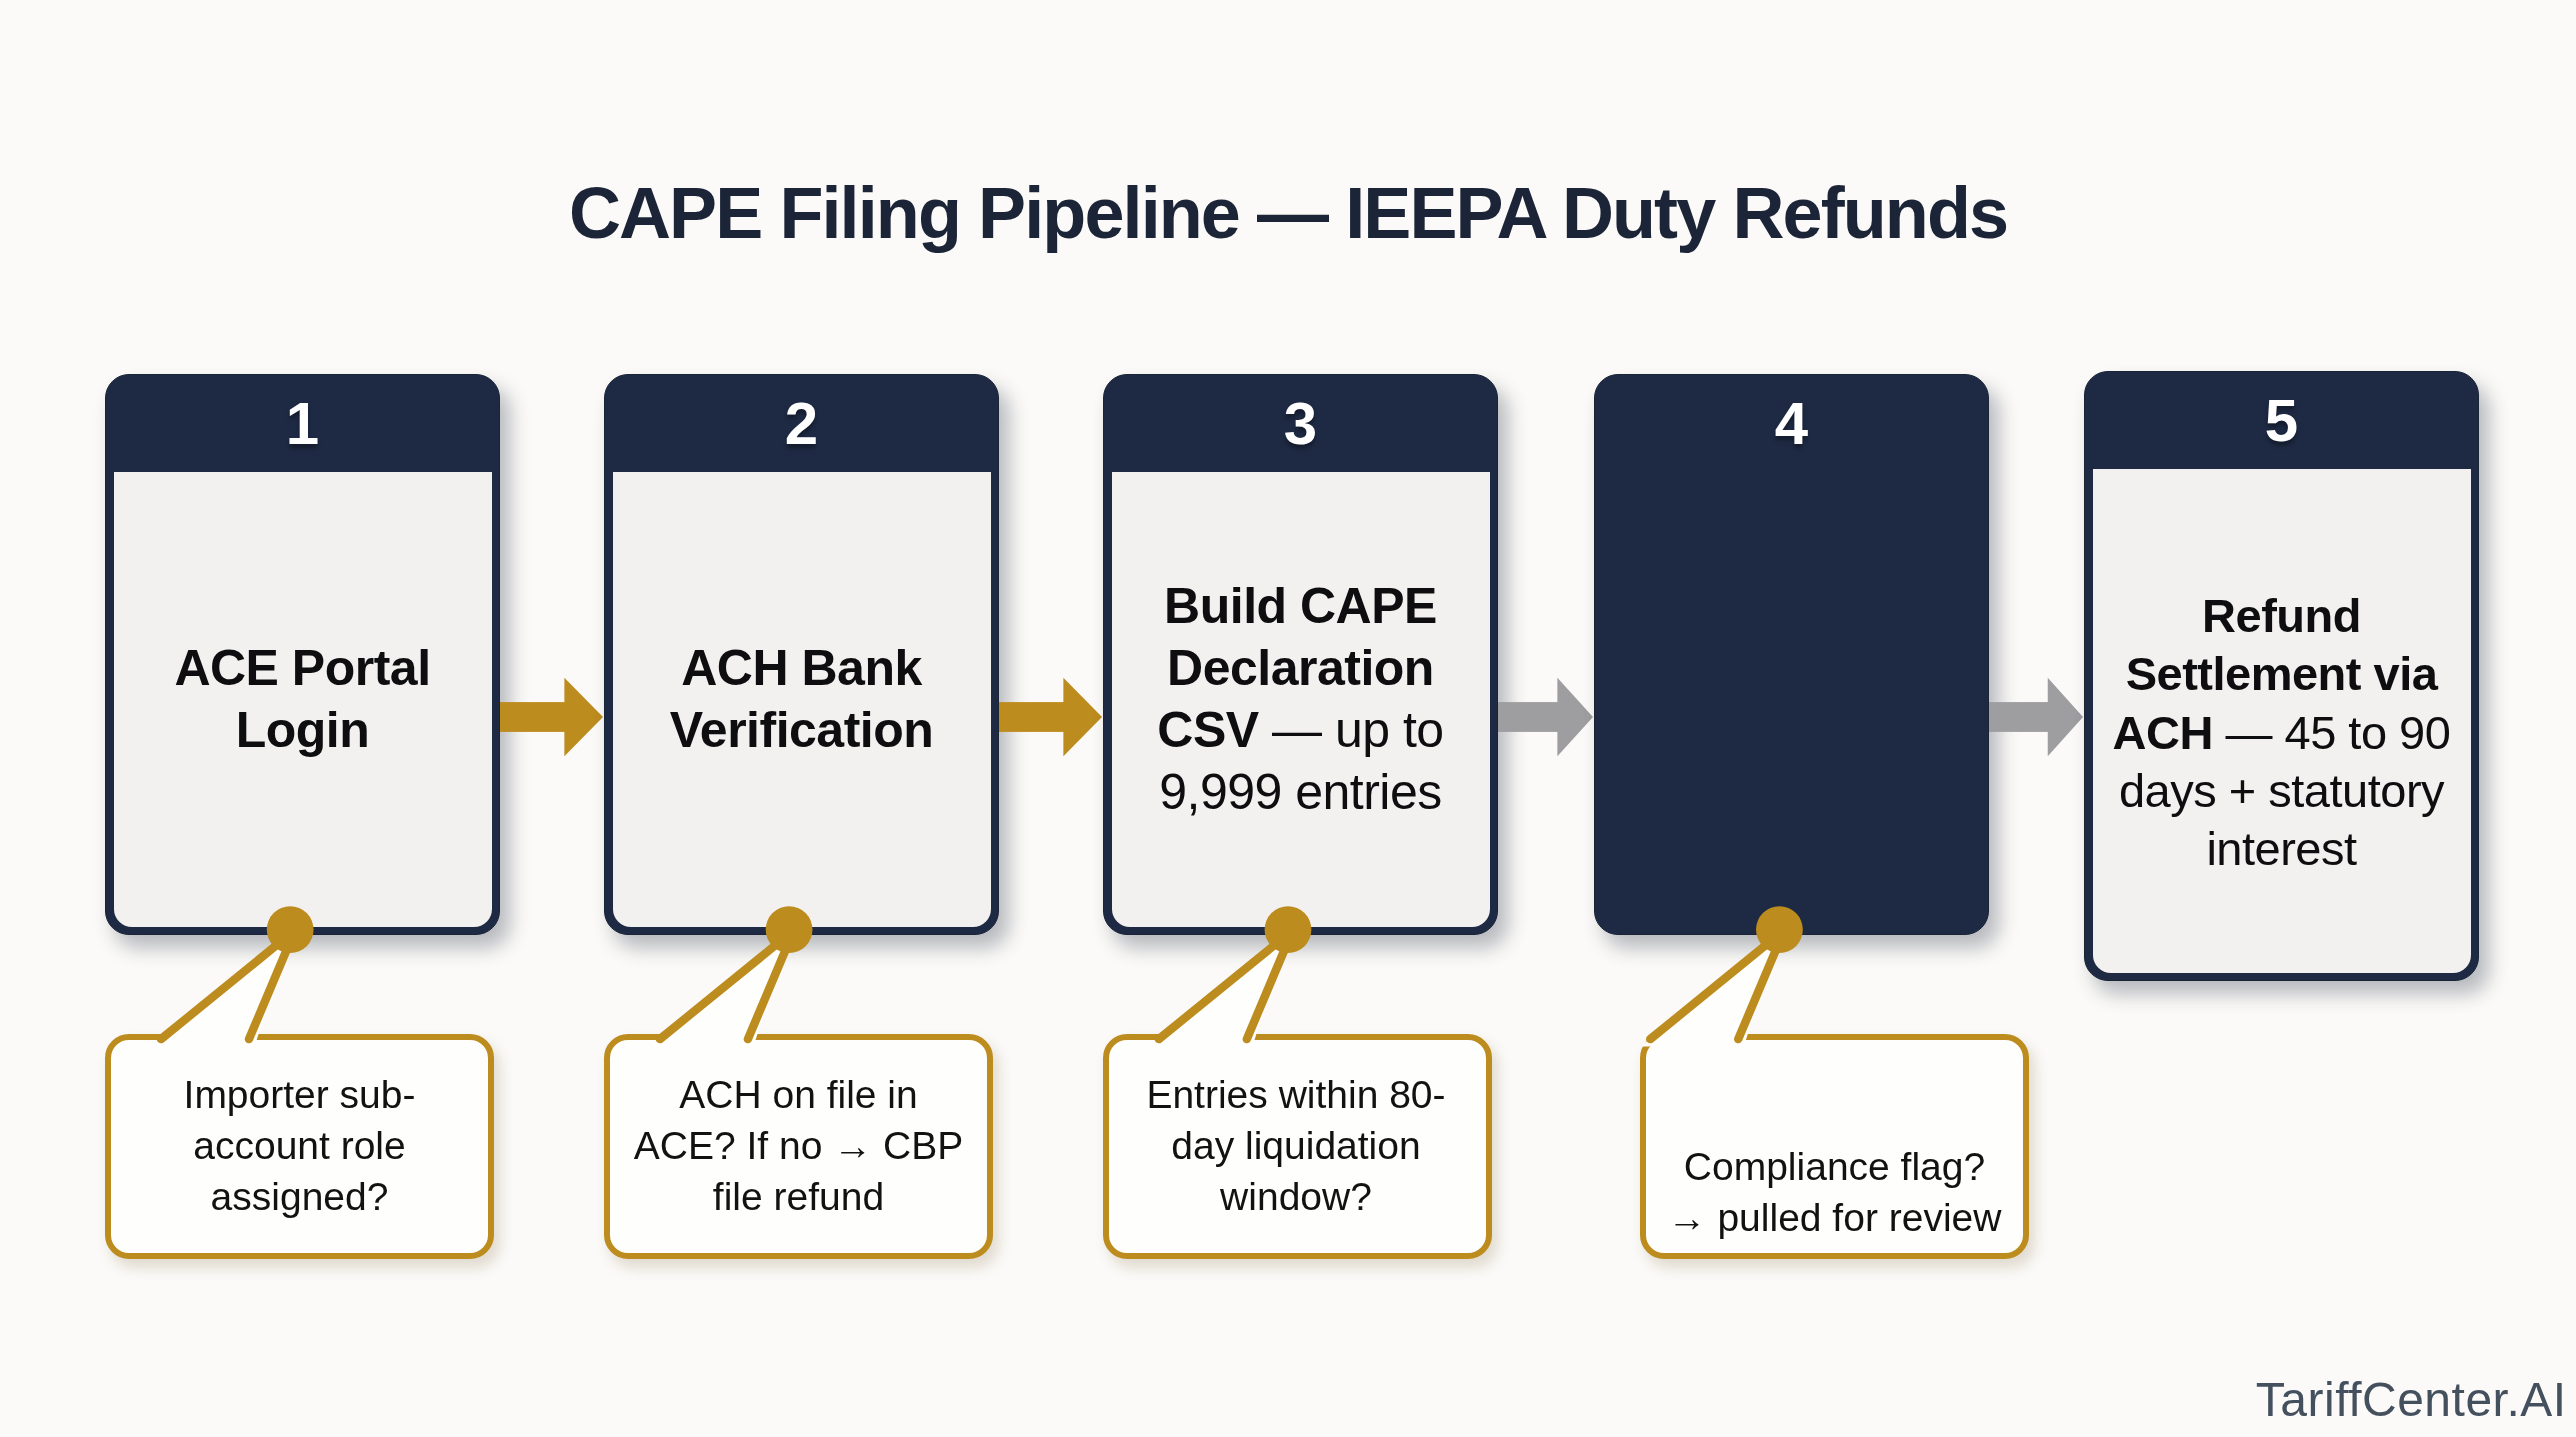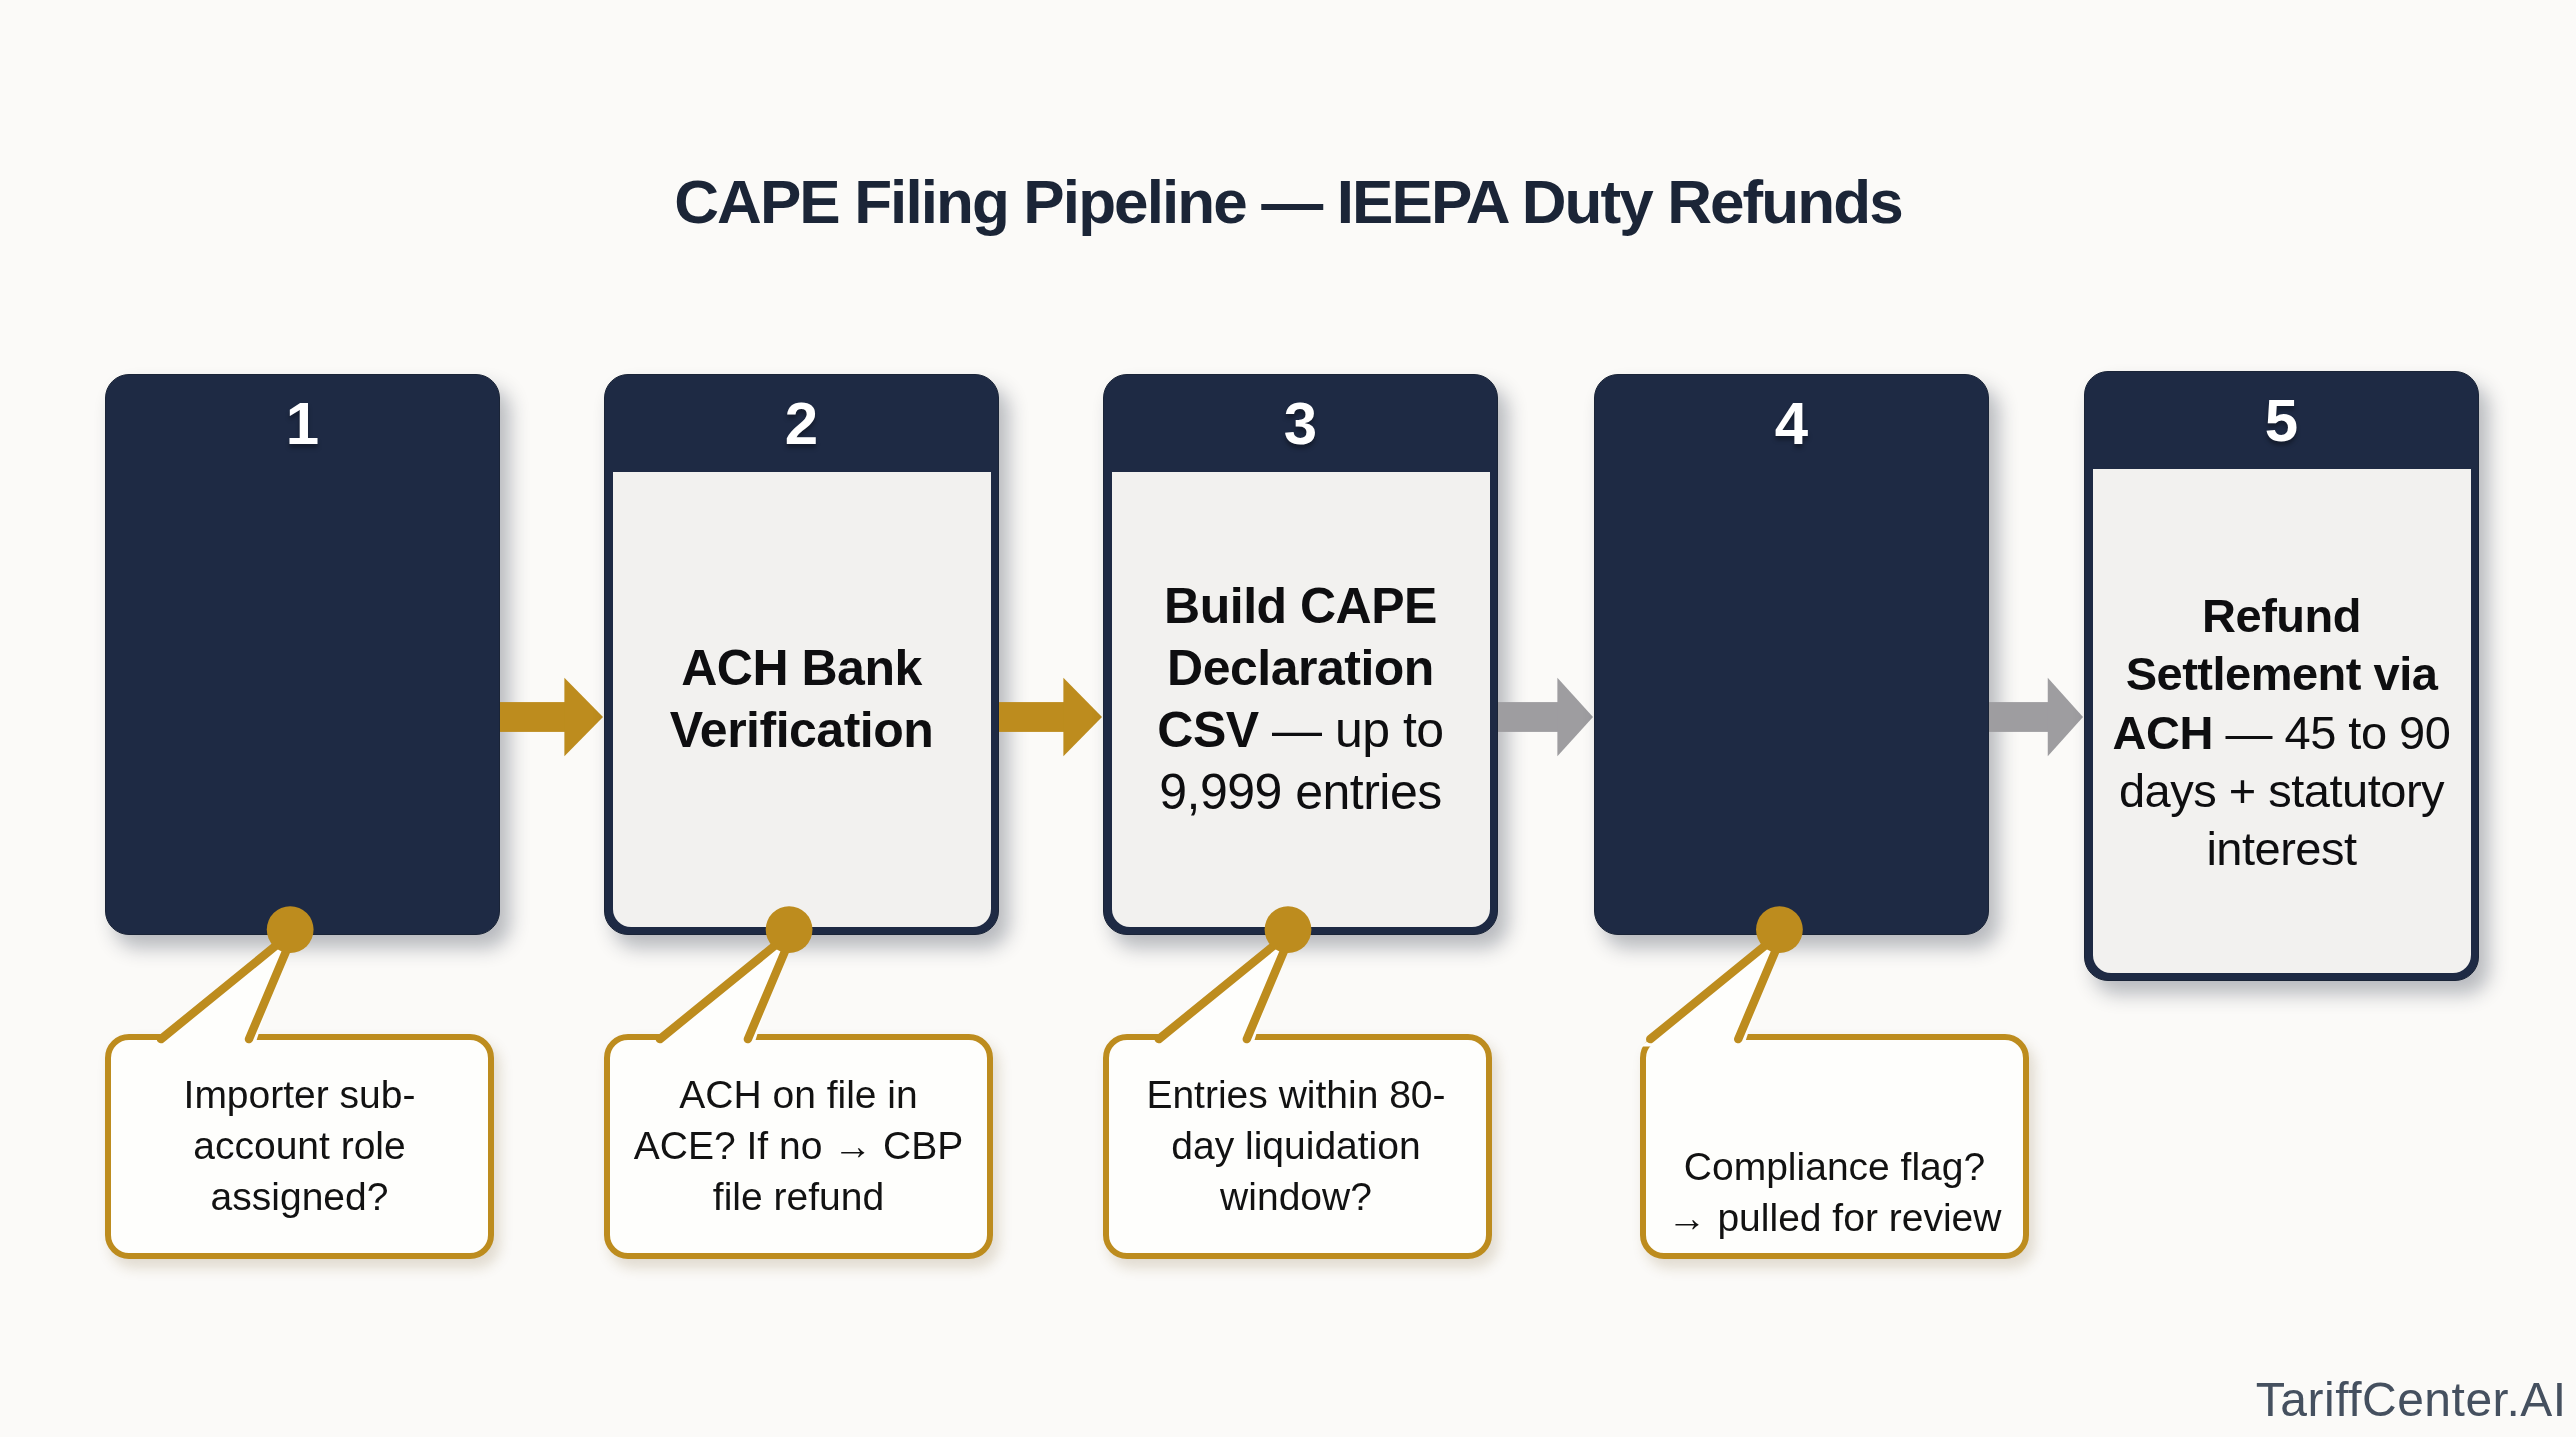--- a/index.html
+++ b/index.html
@@ -3,21 +3,21 @@
 <meta charset="utf-8">
 <style>
   :root{
     --navy:#1e2a44; --navy-border:#1a2437; --gold:#bd8c1e; --gray-arrow:#9e9da0;
     --page-bg:#fbfaf8; --card-bg:#f2f1ef; --callout-bg:#fefefc; --title-col:#1b2537; --footer-col:#45505f;
   }
   html,body{margin:0;padding:0;background:var(--page-bg);}
   #stage{position:relative;width:2576px;height:1438px;overflow:hidden;
          background:var(--page-bg);font-family:"Liberation Sans",sans-serif;}
   .page-title{position:absolute;top:129px;left:0;right:0;text-align:center;
-;    font-size:62px;font-weight:bold;letter-spacing:-1.9px;color:var(--title-col);line-height:1;}
+;    font-size:72px;font-weight:bold;letter-spacing:-1.9px;color:var(--title-col);line-height:1;}
   .card{position:absolute;width:393px;background:var(--navy);border-radius:24px;
         box-shadow:9.4px 13px 19px rgba(25,35,55,.30);}
   .card-header{position:absolute;top:0;left:0;right:0;height:97px;display:flex;
         align-items:center;justify-content:center;color:#fff;font-size:60px;font-weight:bold;}
   .card-header span{text-shadow:0 3.7px 4.7px rgba(0,0,0,.35);}
   .card-body{position:absolute;left:7.5px;right:7.5px;top:97px;bottom:7.5px;background:var(--card-bg);
         border-radius:0 0 18px 18px;display:flex;align-items:center;justify-content:center;
         text-align:center;padding:0 19px;box-sizing:border-box;}
   .card-title{font-size:50px;line-height:1.24;color:#0e0e10;letter-spacing:-0.5px;}
   .card-title .b{font-weight:bold;}
@@ -54,20 +54,25 @@
       <polygon points="1901,997 1753,1118 1863,1118" fill="#fefefc"></polygon>
       <line x1="1897" y1="1001" x2="1763" y2="1110" stroke="#bd8c1e" stroke-width="9" stroke-linecap="round"></line>
       <line x1="1903" y1="1001" x2="1857" y2="1110" stroke="#bd8c1e" stroke-width="9" stroke-linecap="round"></line>
       <circle cx="1901" cy="993" r="25" fill="#bd8c1e"></circle>
     </svg>
   <div class="brand">TariffCenter.AI</div>
 <div class="step-group">
     <div class="card" style="left: 105px; top: 374px; height: 559px; border: 0.9px solid rgb(26, 36, 55);">
       <div class="card-header">
         <span>1</span>
+      </div>
+      <div class="card-body">
+        <div class="card-title">
+          <span class="b">ACE Portal Login</span><span class="r"></span>
+        </div>
       </div>
     </div>
     <svg class="arrow" viewBox="0 0 112 88" preserveAspectRatio="none" style="left: 500px; width: 103px;">
       <rect x="0" y="28" width="72" height="32" fill="#bd8c1e"></rect>
       <polygon points="70,2 112,44 70,86" fill="#bd8c1e"></polygon>
     </svg>
     <div class="callout" style="left: 105px;">
       <div class="callout-text">Importer sub-account role assigned?</div>
     </div>
   </div>

